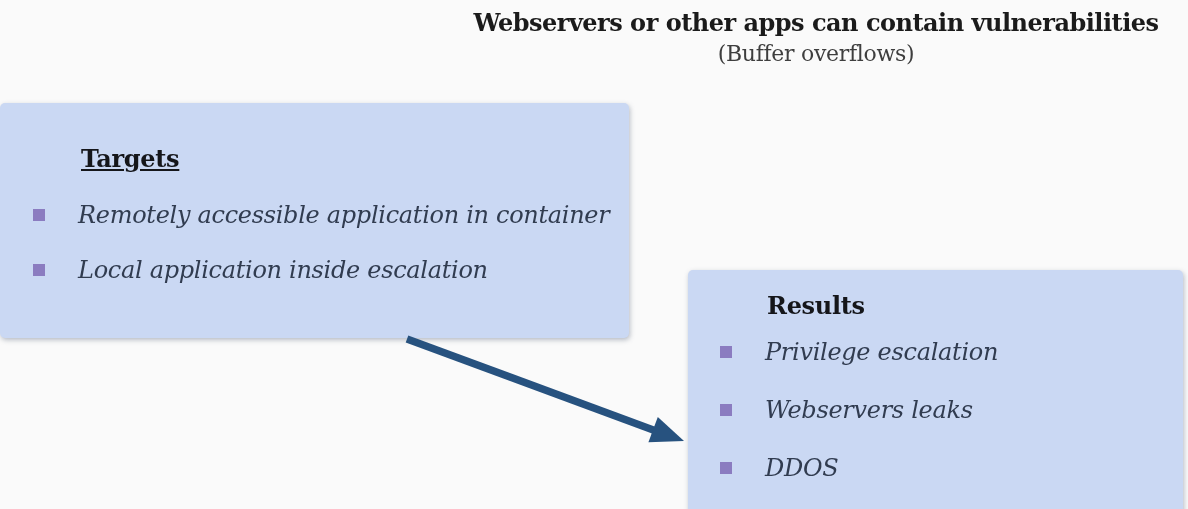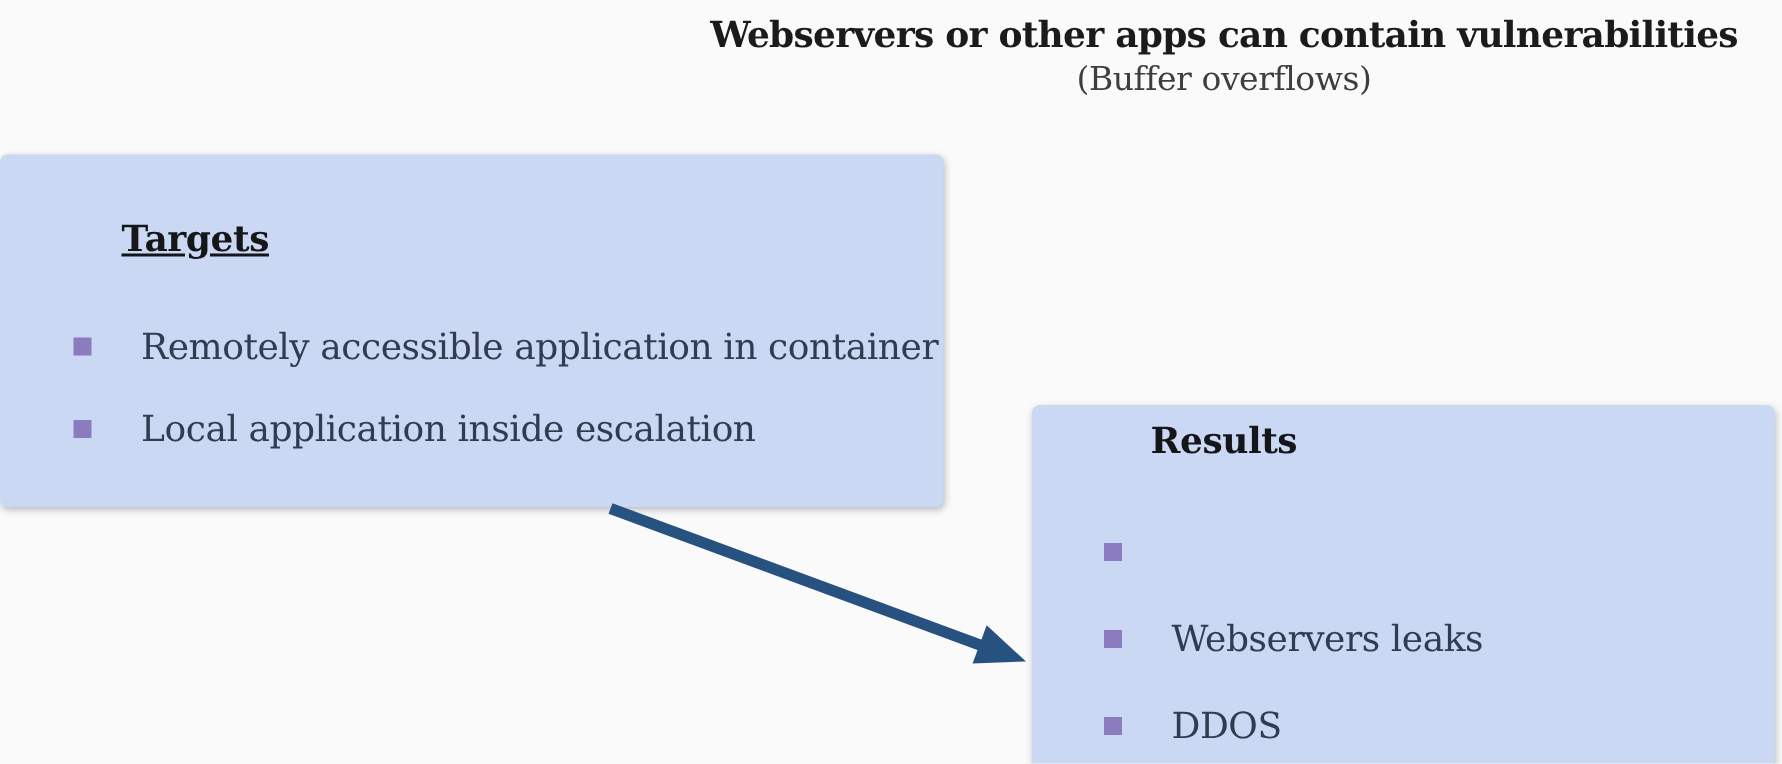--- a/index.html
+++ b/index.html
@@ -64,29 +64,30 @@
   .card-heading {
     position: absolute;
     font-size: 24px;
     font-weight: bold;
     letter-spacing: -0.3px;
     line-height: 32px;
     color: var(--heading-color, #15161a);
     white-space: nowrap;
   }
   .card-targets .card-heading { left: 81px; top: 40px; text-decoration: underline; }
-  .card-results .card-heading { left: 79px; top: 8px; text-align: center; }
+  .card-results .card-heading { left: 79px; top: 20px; text-align: center; }
 
   .bullet-list {
     position: absolute;
     display: flex;
     flex-direction: column;
-    margin: 16px;
+    margin: 0;
     padding: 0;
     list-style: none;
+    font-style: italic;
   }
   .card-targets .bullet-list { left: 33px; top: 96px; gap: 23px; }
   .card-results .bullet-list { left: 32px; top: 66px; gap: 26px; }
 
   .bullet-row {
     display: flex;
     align-items: flex-start;
     height: 32px;
   }
   .bullet-square {
@@ -140,20 +141,21 @@
       </li>
     </ul>
 </div>
 
 <div class="card card-results">
   <div class="card-heading">Results</div>
   <ul class="bullet-list">
 
       <li class="bullet-row">
         <span class="bullet-square"></span>
+        <span class="bullet-text">Privilege escalation</span>
       </li>
 
       <li class="bullet-row">
         <span class="bullet-square"></span>
         <span class="bullet-text">Webservers leaks</span>
       </li>
 
       <li class="bullet-row">
         <span class="bullet-square"></span>
         <span class="bullet-text">DDOS</span>

